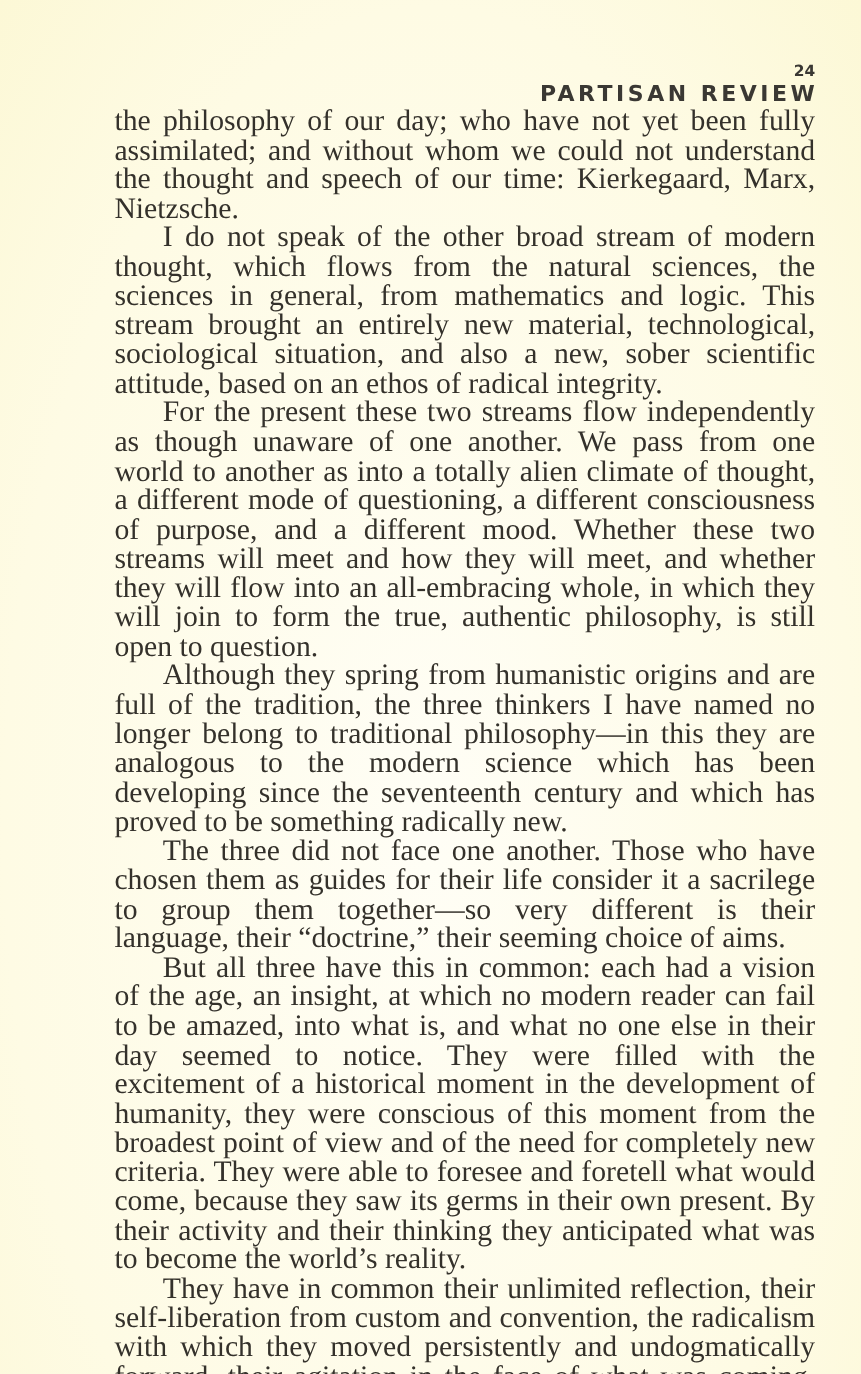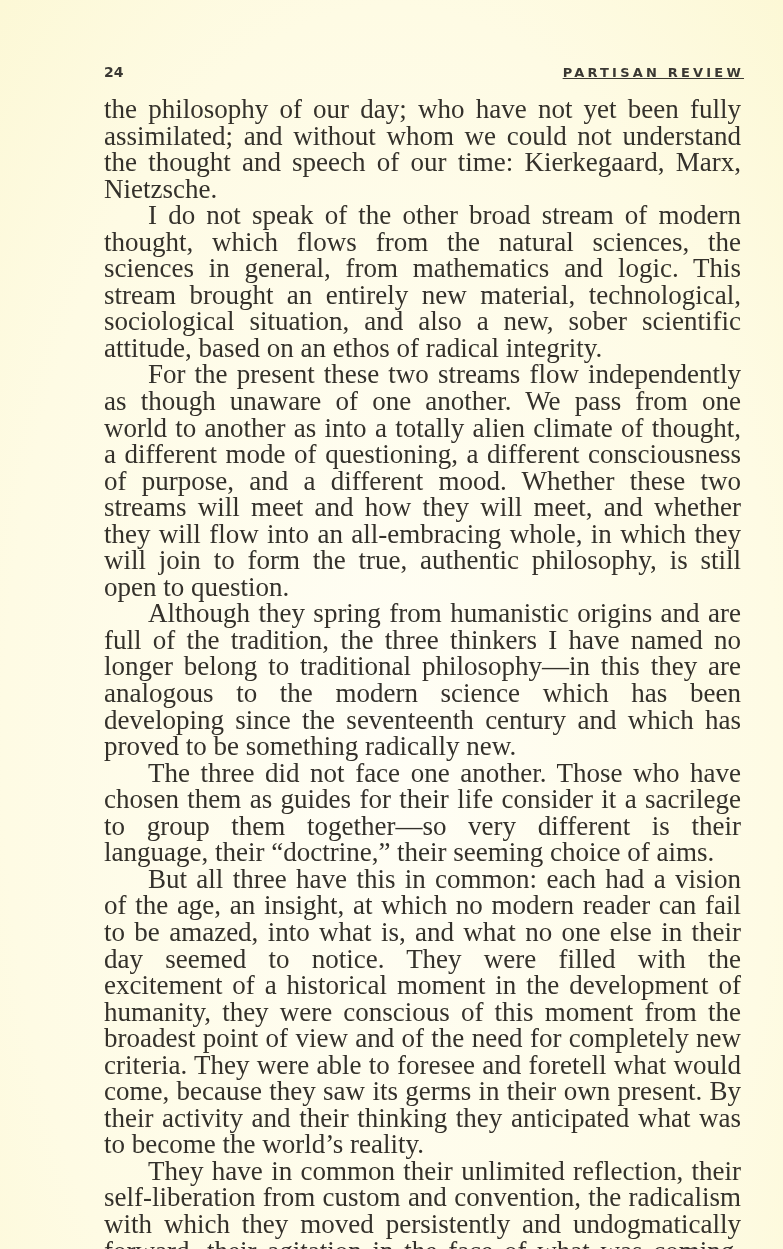--- a/index.html
+++ b/index.html
@@ -17,35 +17,35 @@
     }
     .page {
       position: absolute;
       left: 104px;
       top: 57px;
       width: 637px;
     }
     .running-head {
       display: flex;
       justify-content: space-between;
-      align-items: center;
+      align-items: flex-end;
       height: 30px;
       font-family: "DejaVu Sans", sans-serif;
       font-weight: bold;
       color: #3a3833;
+      flex-direction: column;
     }
     .folio {
       font-size: 14px;
       letter-spacing: 0;
     }
     .journal-title {
-      font-size: 13px;
+      font-size: 20px;
       letter-spacing: 3.2px;
       margin-right: -3px;
-      text-decoration: underline;
     }
     .body-text {
       margin-top: 9px;
       font-family: "Liberation Serif", serif;
       font-size: 27px;
       line-height: 26.55px;
       text-align: justify;
       color: #34312b;
     }
     .body-text p {

